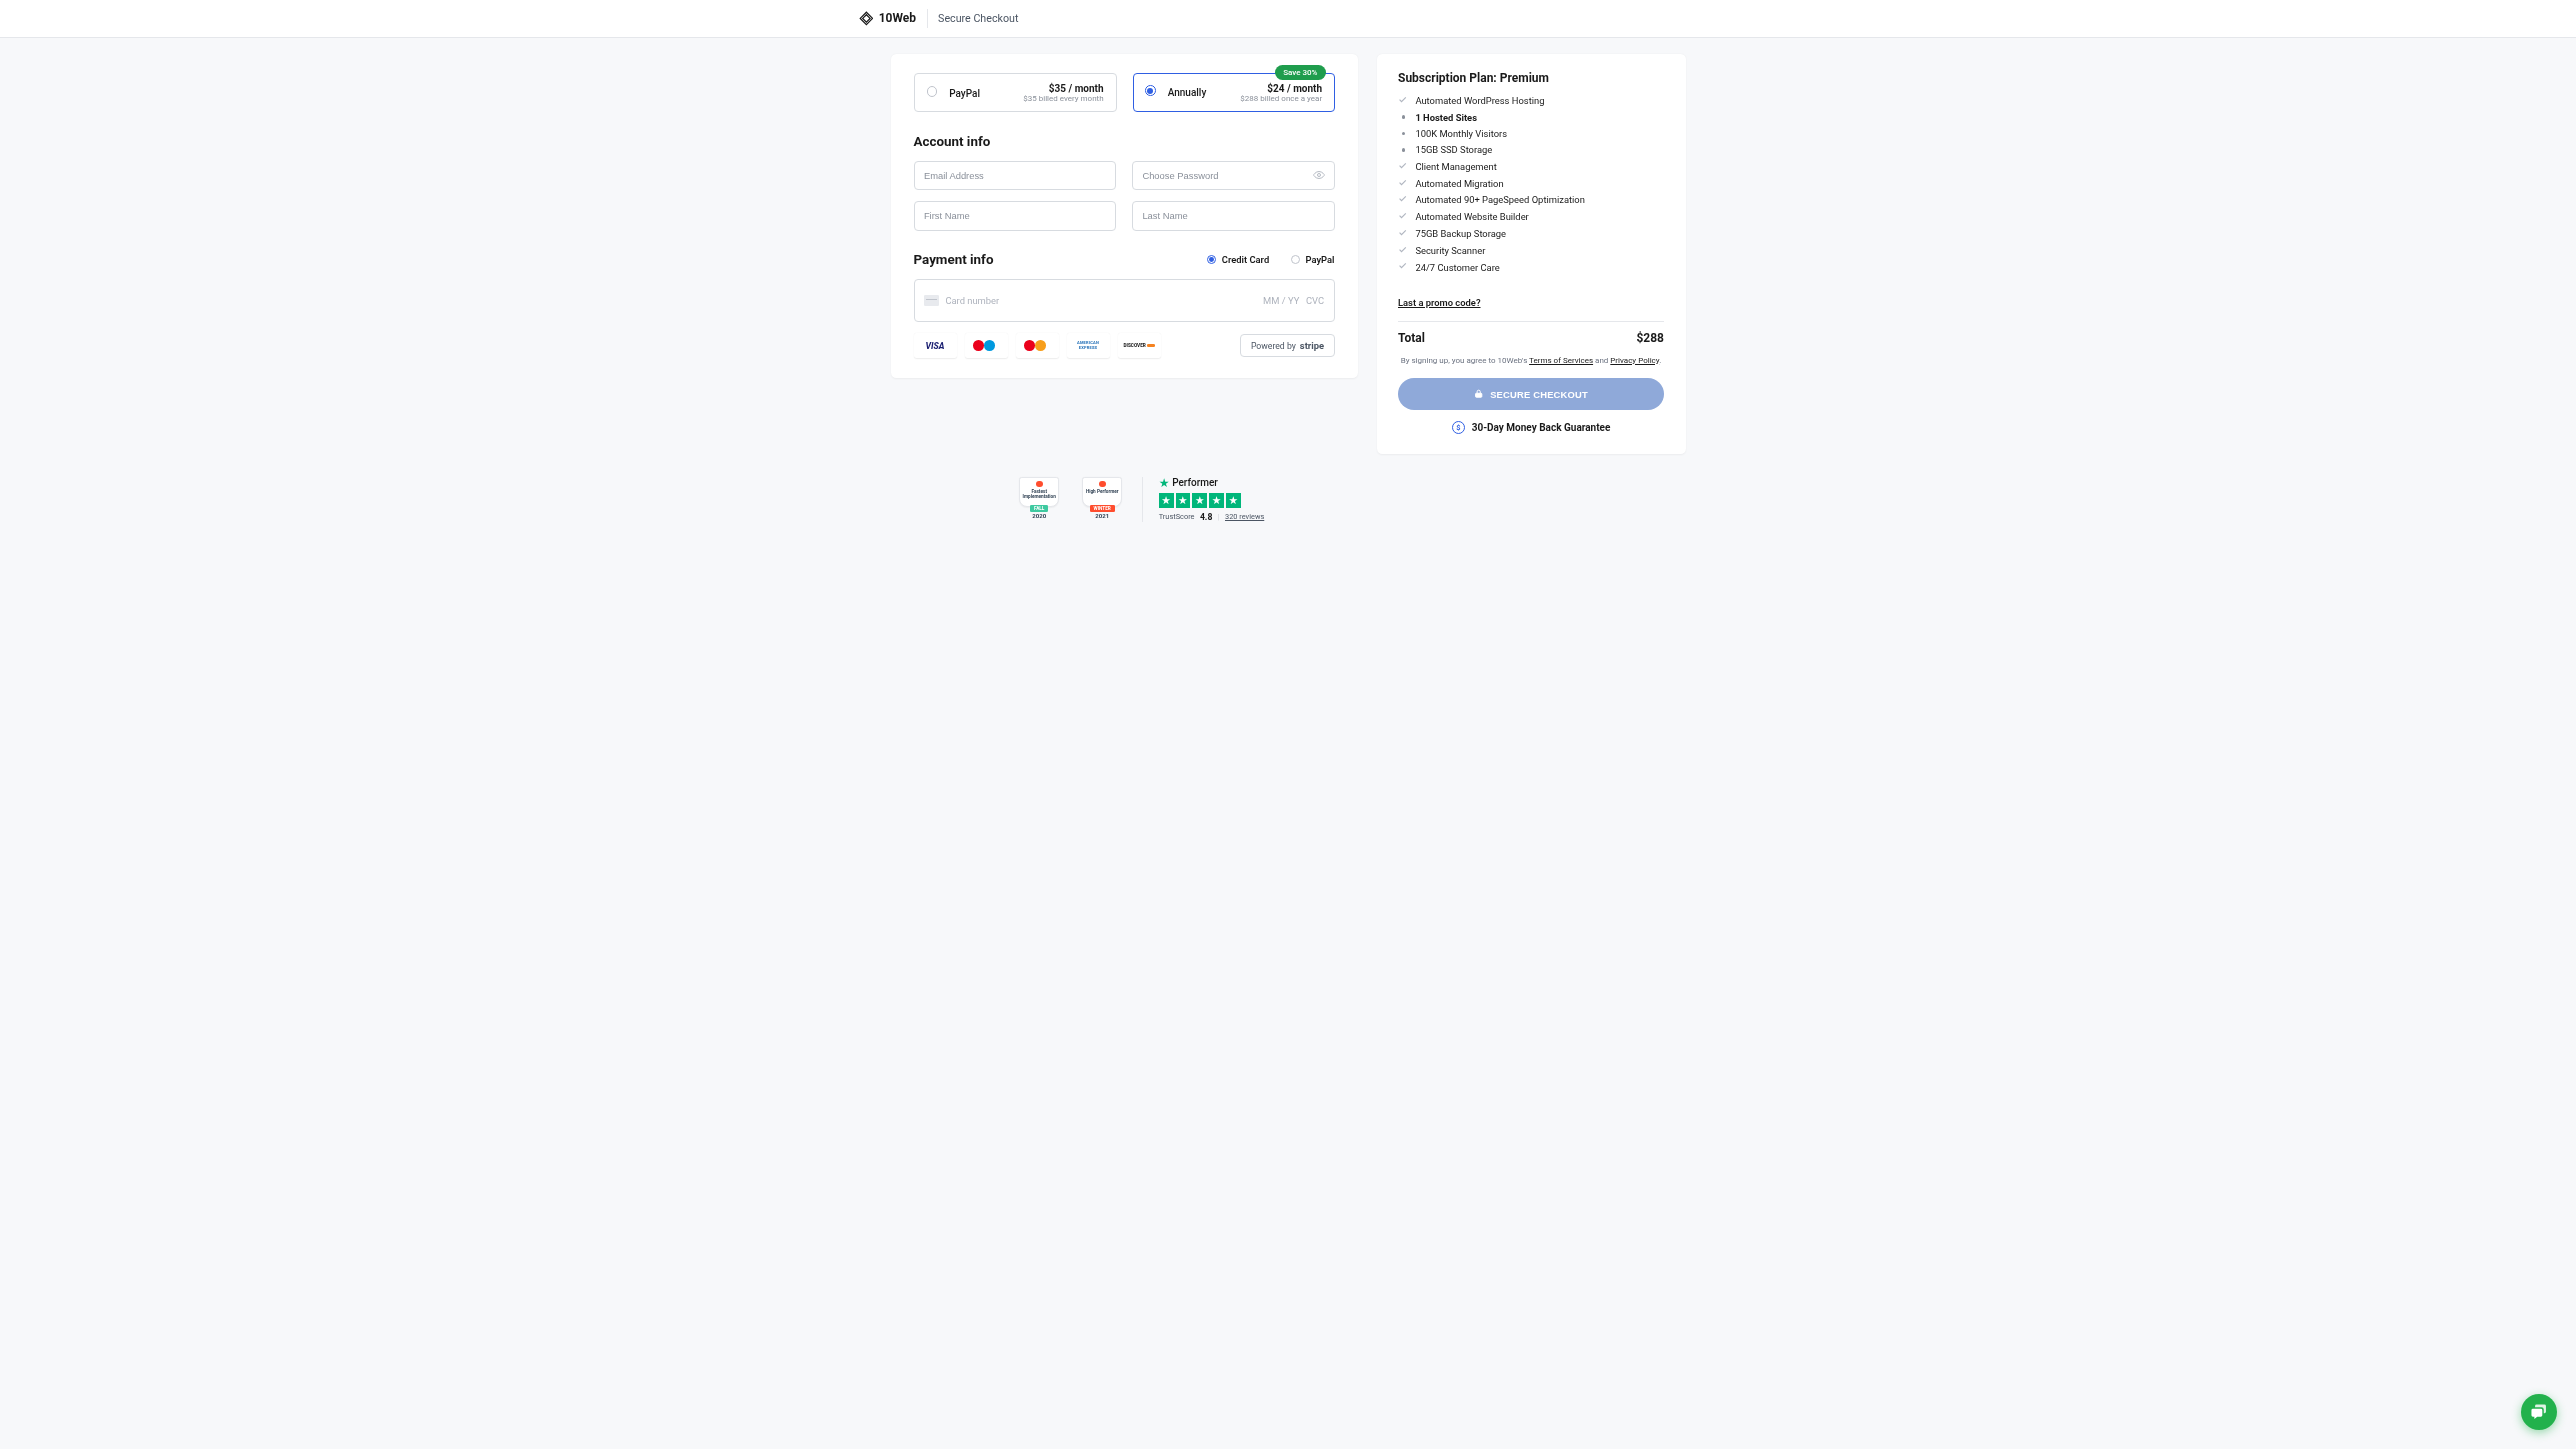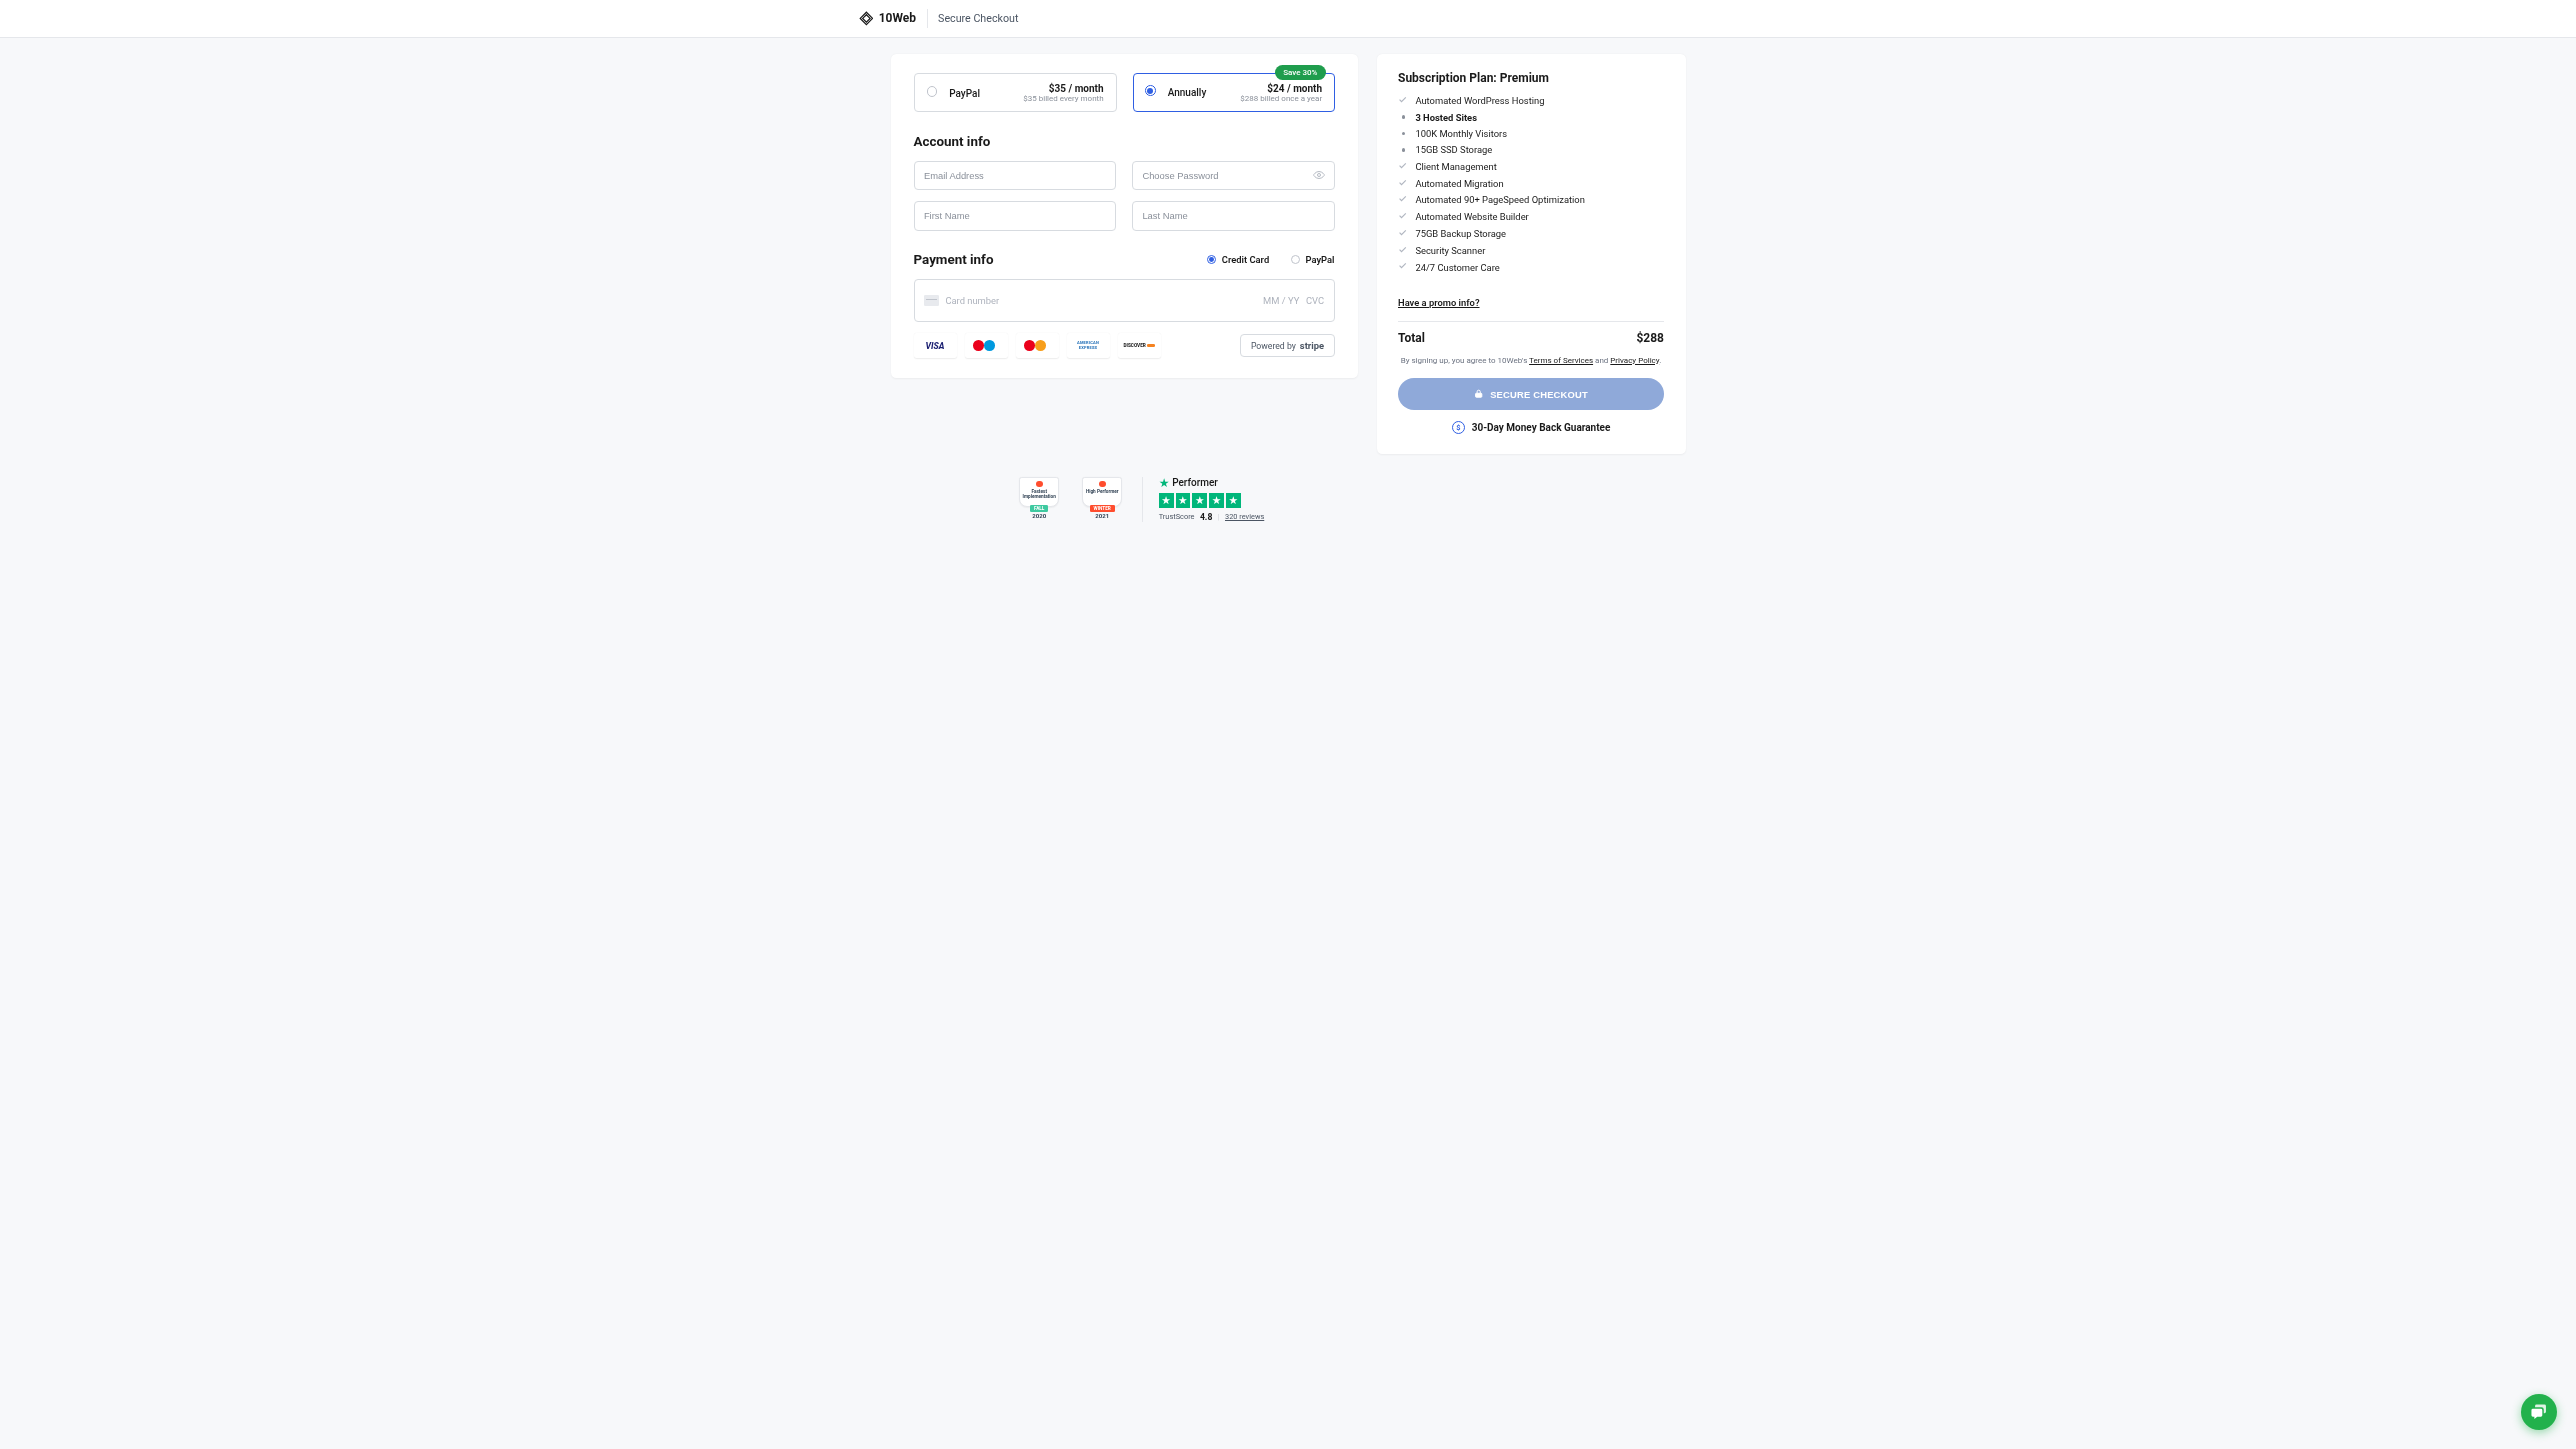--- a/index.html
+++ b/index.html
@@ -207,21 +207,21 @@
         <li>
           <span class="chk"><svg width="9.4" height="9.4" viewBox="0 0 24 24" fill="none" stroke="currentColor" stroke-width="3">
               <polyline points="20 6 9 17 4 12"></polyline>
             </svg></span>
           <span>Automated WordPress Hosting</span>
         </li>
         <li class="bold">
           <span class="chk" style="display:flex;justify-content:center;">
             <span class="bullet"></span>
           </span>
-          <span>3 Hosted Sites</span>
+          <span>1 Hosted Sites</span>
         </li>
         <li>
           <span class="chk" style="display:flex;justify-content:center;">
             <span class="bullet"></span>
           </span>
           <span>100K Monthly Visitors</span>
         </li>
         <li>
           <span class="chk" style="display:flex;justify-content:center;">
             <span class="bullet"></span>
@@ -264,21 +264,21 @@
             </svg></span>
           <span>Security Scanner</span>
         </li>
         <li>
           <span class="chk"><svg width="9.4" height="9.4" viewBox="0 0 24 24" fill="none" stroke="currentColor" stroke-width="3">
               <polyline points="20 6 9 17 4 12"></polyline>
             </svg></span>
           <span>24/7 Customer Care</span>
         </li>
       </ul>
-    <a class="promo">Have a promo info?</a>
+    <a class="promo">Last a promo code?</a>
     <div class="hr"></div>
     <div class="total-row">
       <span>Total</span>
       <span>$288</span>
     </div>
     <p class="legal">
       <span>By signing up, you agree to 10Web's </span><a>Terms of Services</a><span> and </span><a>Privacy Policy</a><span>.</span>
     </p>
     <button class="checkout-btn">
       <svg width="9.4" height="9.4" viewBox="0 0 24 24" fill="none" stroke="#fff" stroke-width="2.5">

